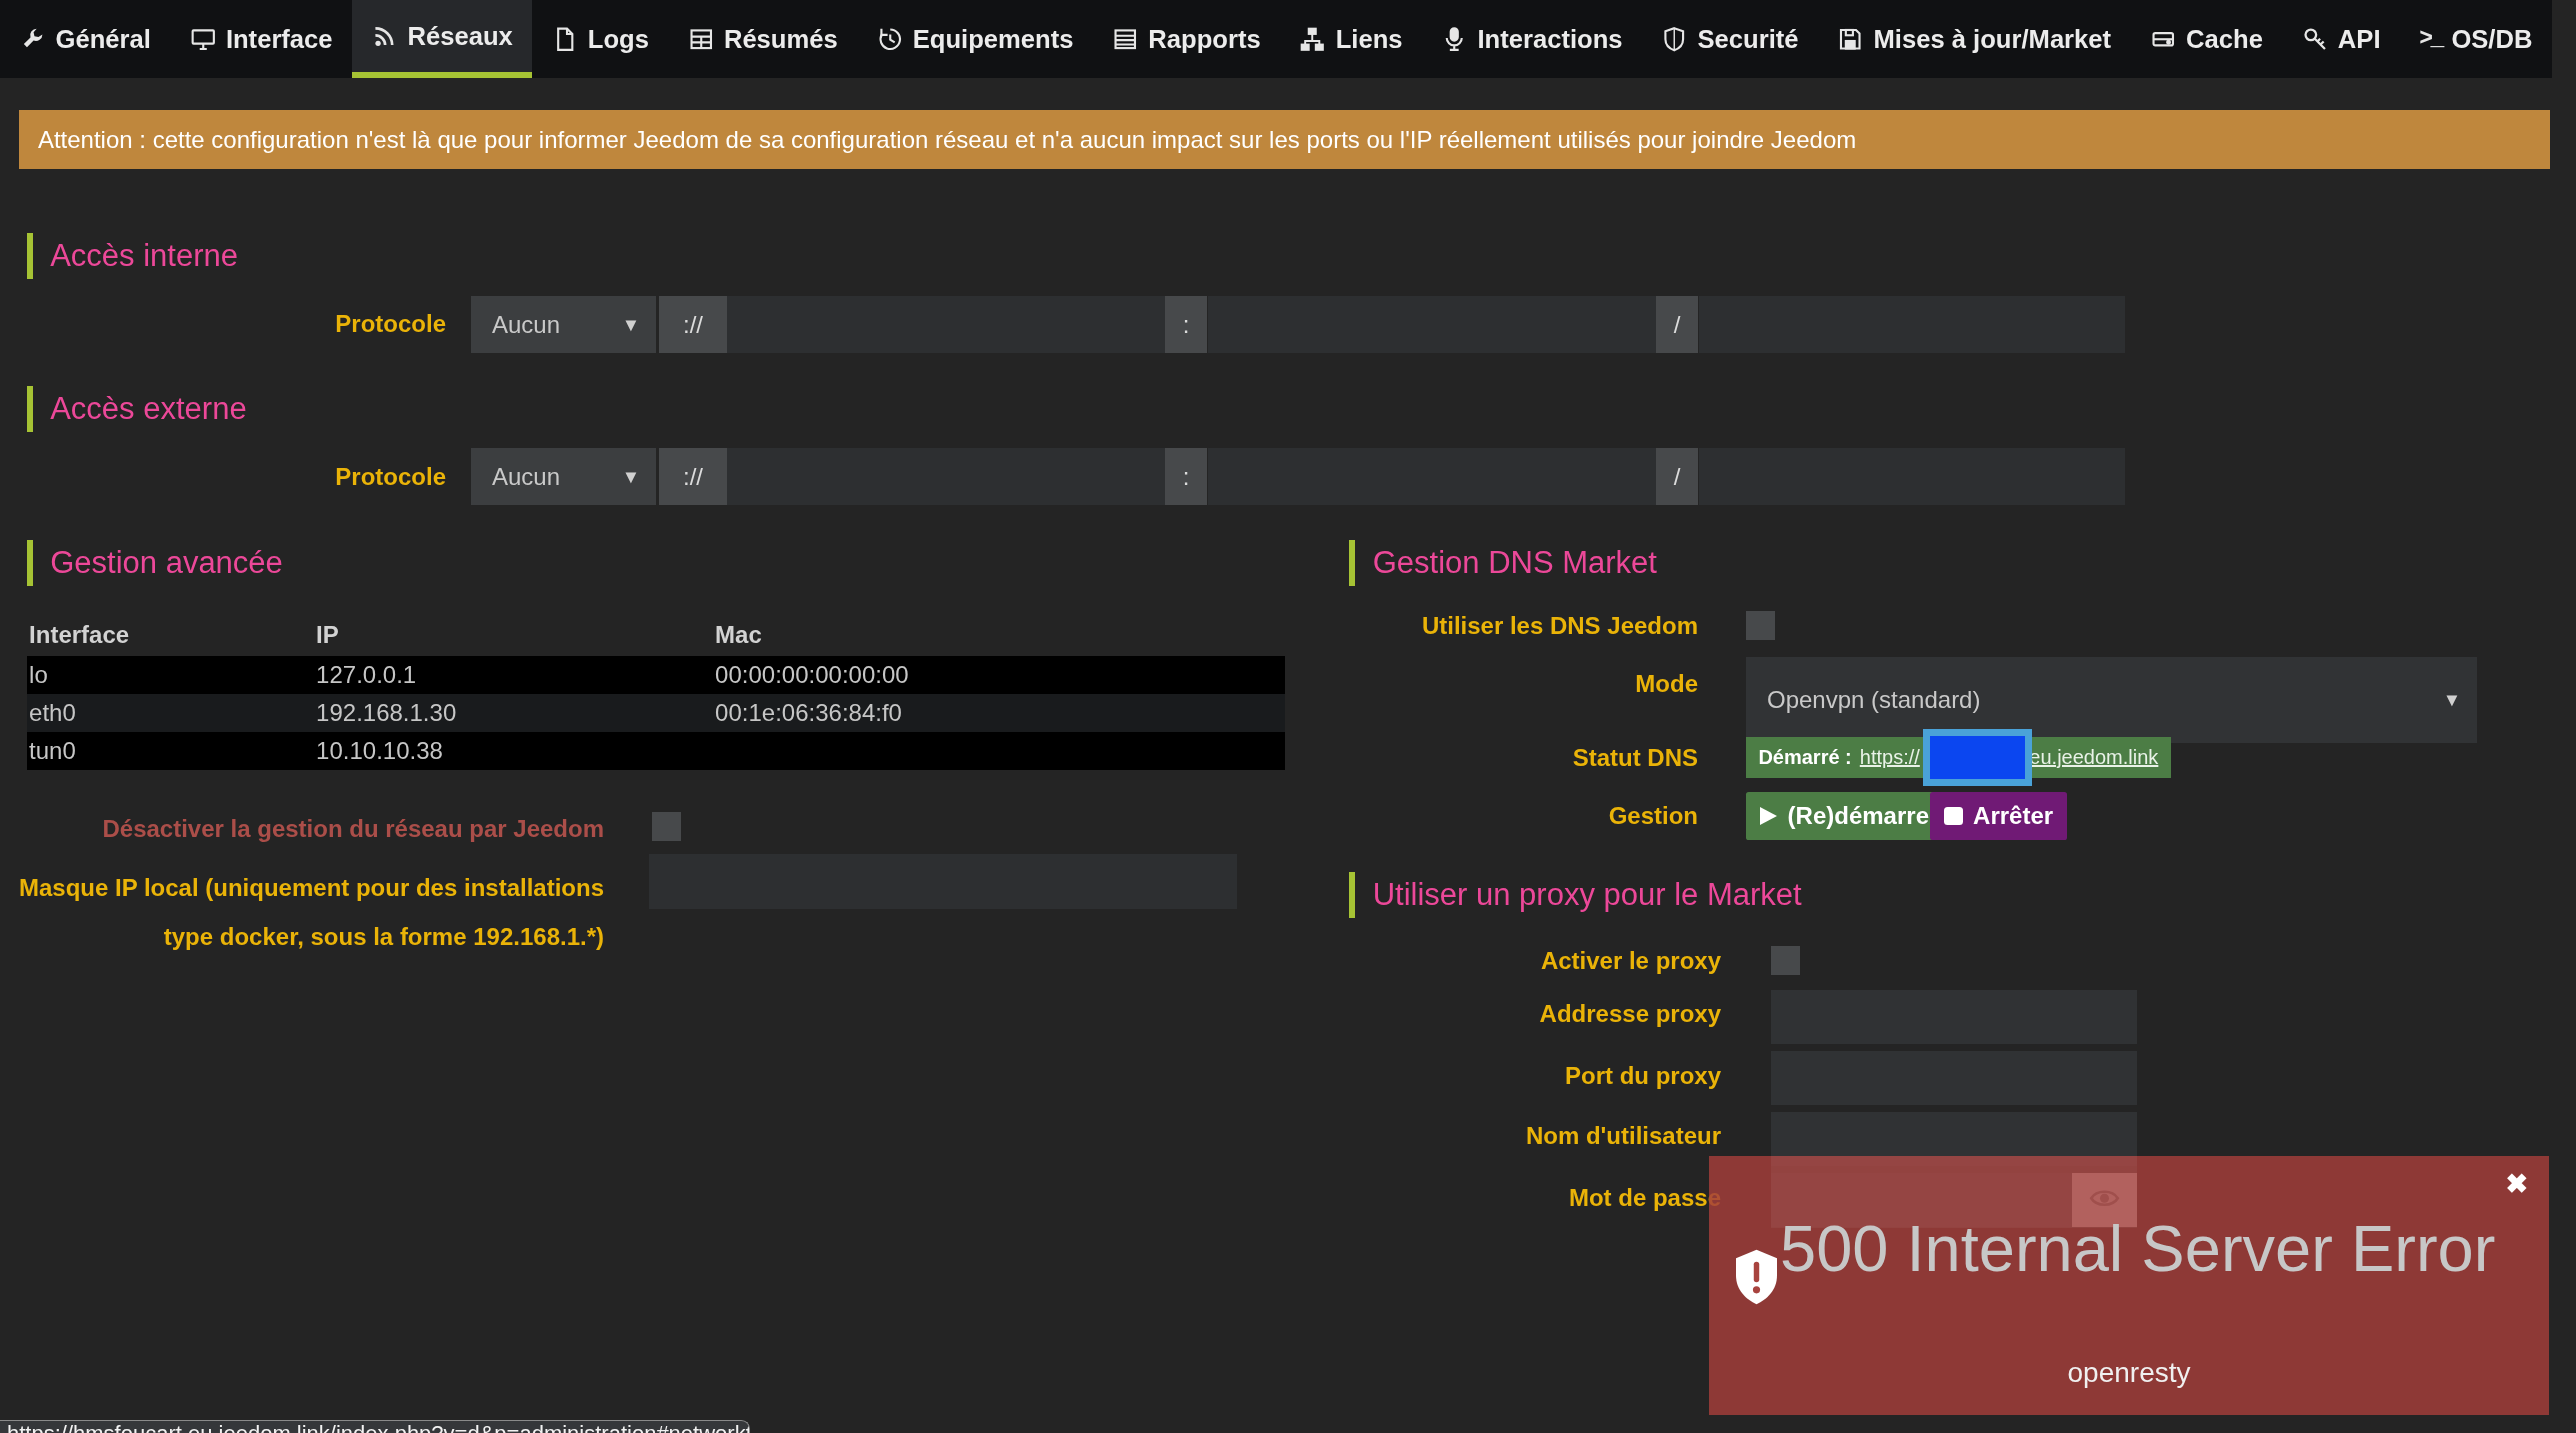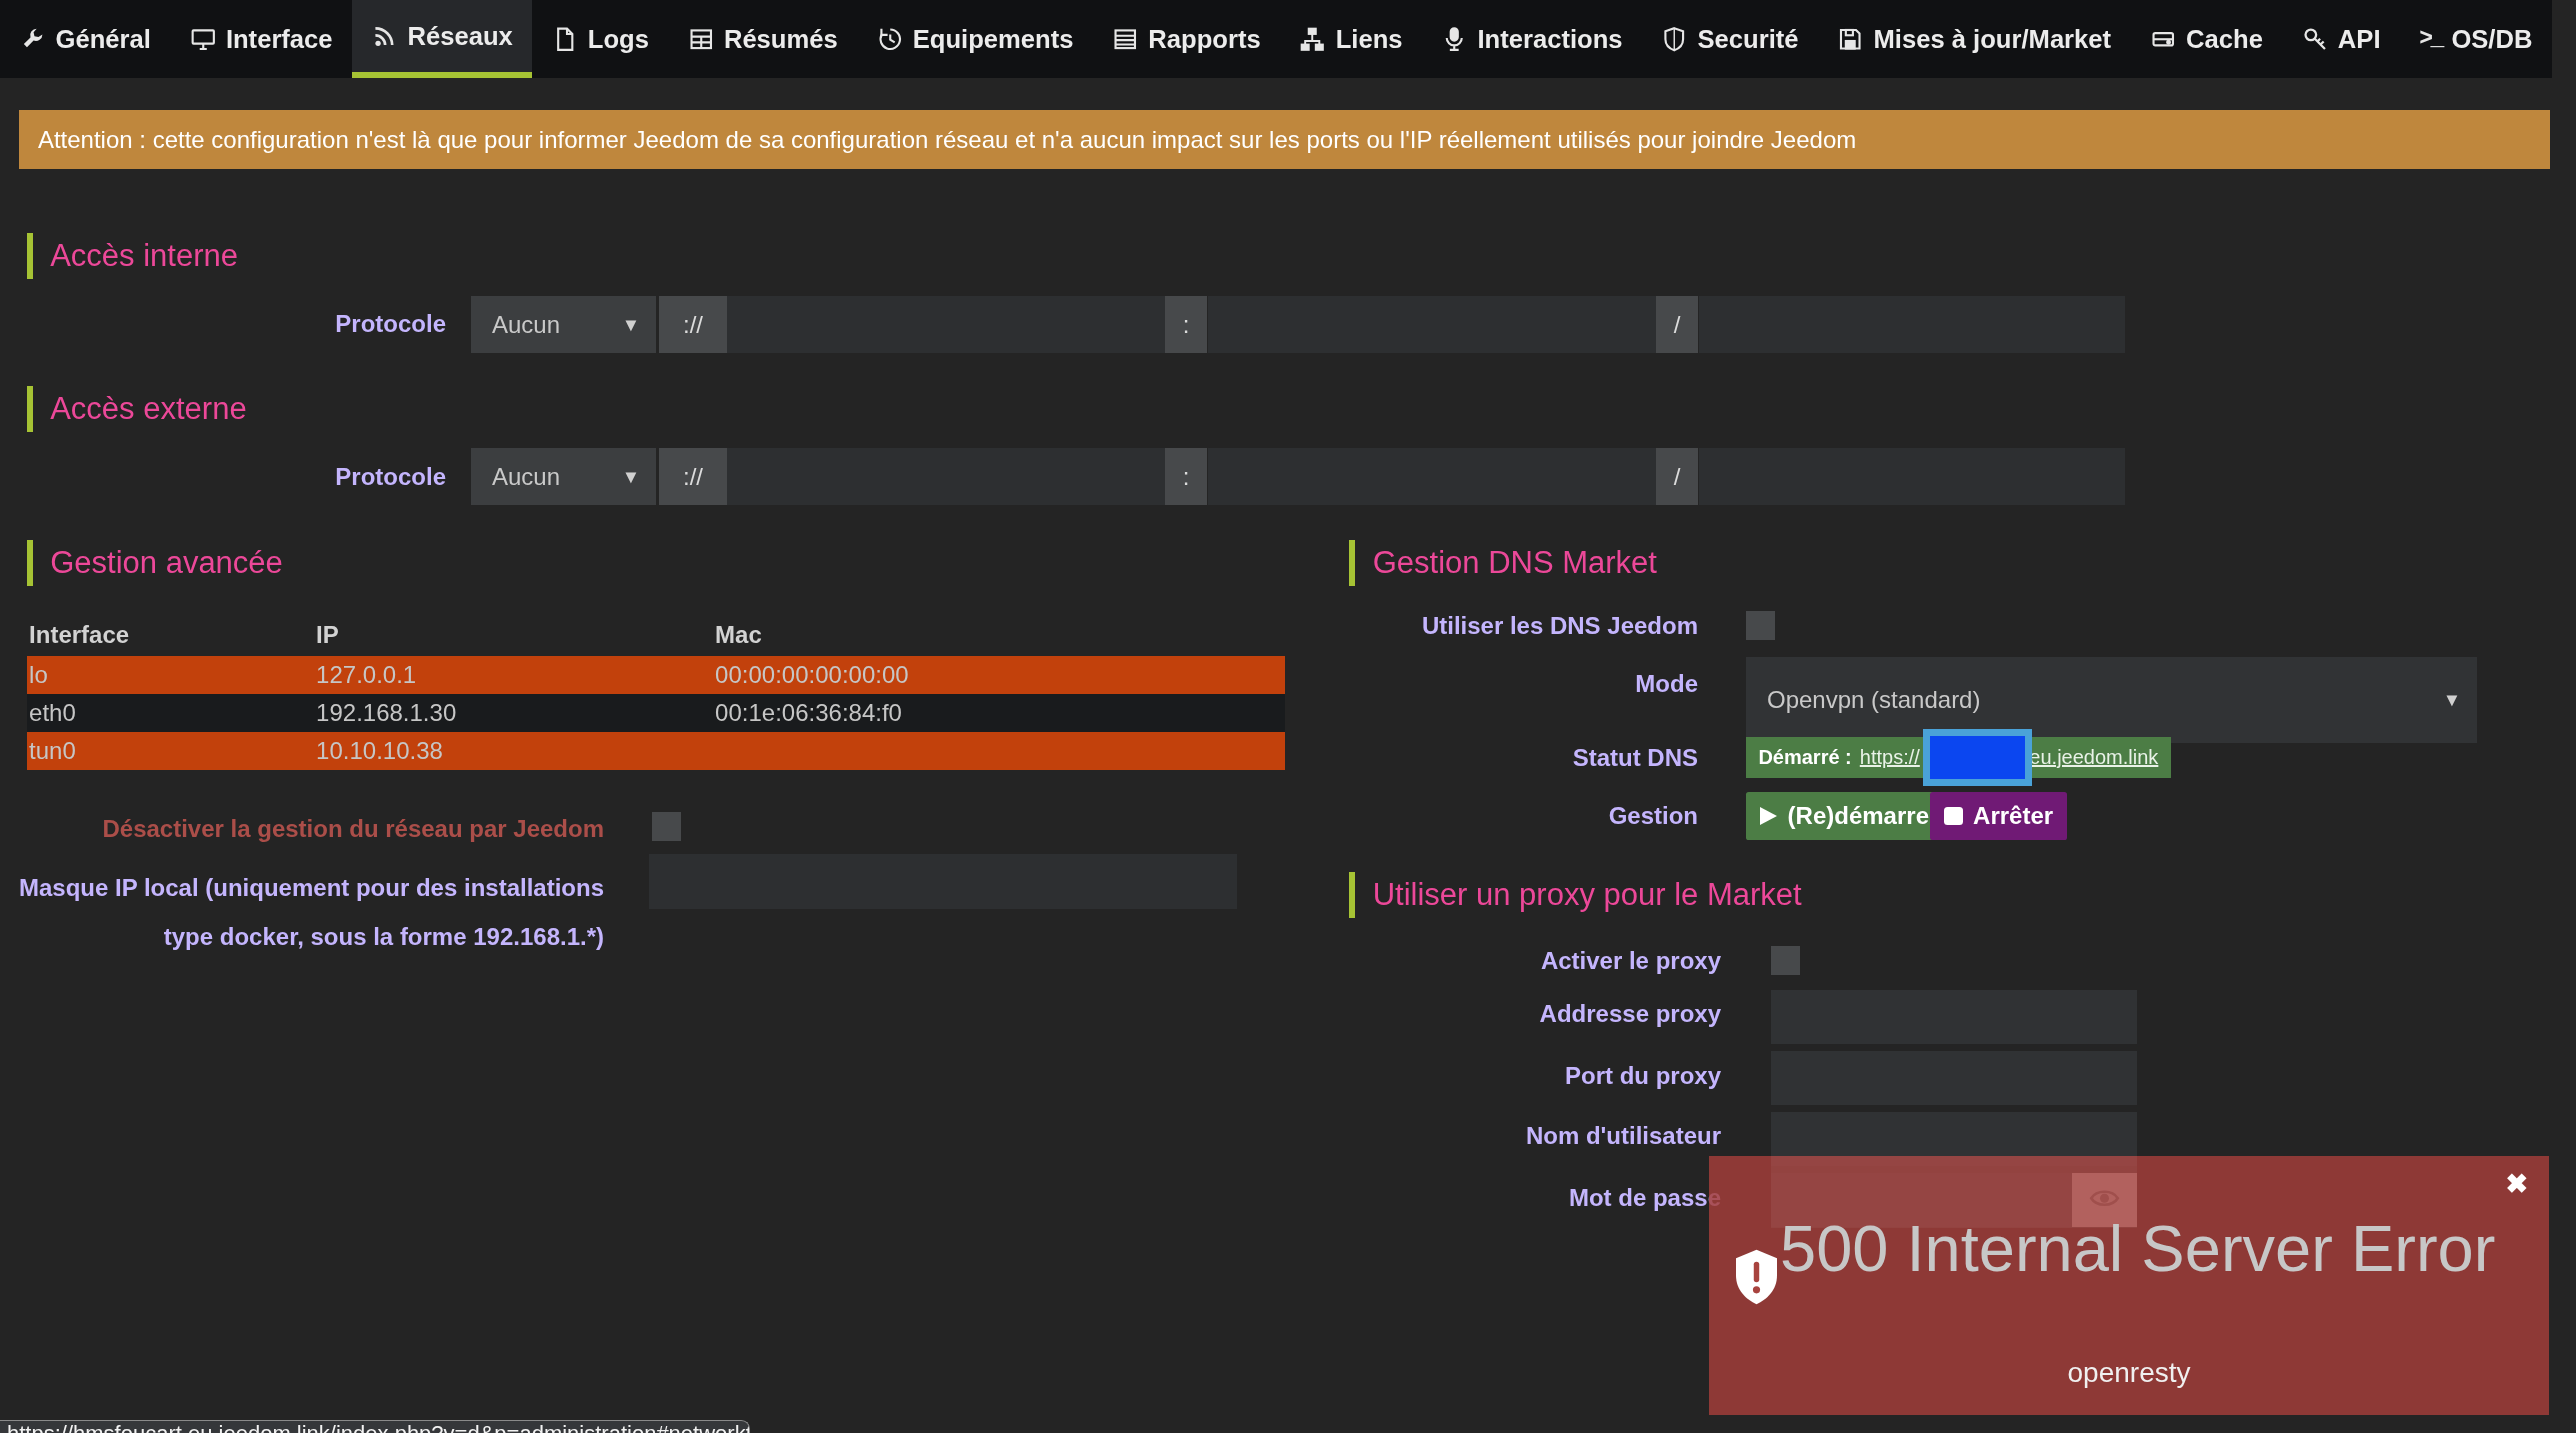--- a/index.html
+++ b/index.html
@@ -18,35 +18,35 @@
 
   
   .banner { position:absolute; left:18.5px; top:110px; width:2531px; height:59px; background:#bf873d;
             color:#ffffff; font-size:24px; display:flex; align-items:center; padding-left:19.4px; }
 
   
   .section-h { position:absolute; border-left:6.2px solid #a6c334; padding-left:17.7px;
                font-size:31px; color:#ec4899; height:46px; line-height:46px; white-space:nowrap; }
 
   
-  .flabel { position:absolute; text-align:right; font-size:24px; font-weight:bold; color:#c4b5fd; line-height:29px; }
+  .flabel { position:absolute; text-align:right; font-size:24px; font-weight:bold; color:#eab308; line-height:29px; }
   .c-select { position:absolute; height:57px; background:#3c3e40; display:flex; align-items:center;
               justify-content:space-between; padding:0 16px 0 21px; font-size:24px; color:#c9c9c9; cursor:pointer; }
   .c-select .caret { font-size:18.5px; color:#d0d0d0; }
   .c-addon { position:absolute; height:57px; background:#47494b; color:#dcdcdc; font-size:24px;
              display:flex; align-items:center; justify-content:center; }
   .c-input { position:absolute; height:57px; background:#2d2f31; border:none; outline:none; color:#cccccc; font-size:24px; padding:0 12.4px; }
   .checkbox { position:absolute; width:29px; height:29px; background:#47494b; cursor:pointer; }
 
   
   .net-table { position:absolute; left:26.5px; top:614px; width:1258px; font-size:24px; }
   .net-row { display:grid; grid-template-columns:287px 399px 1fr; align-items:center; padding-left:2.6px; }
   .net-head { height:42px; font-weight:bold; color:#d2d2d2; }
   .net-data { height:38px; color:#c6c6c6; }
-  .net-data.odd  { background:#c2410c; }
+  .net-data.odd  { background:#000000; }
   .net-data.even { background:#191b1d; }
 
   .red-label { position:absolute; color:#ab4e49; font-weight:bold; font-size:24px; text-align:right; line-height:29px; }
 
   
   .badge { position:absolute; height:41px; background:#4c7d45; display:flex; align-items:center;
            padding:0 12.4px; font-size:20px; color:#ffffff; gap:8px; }
   .badge .b-prefix { font-weight:bold; }
   .badge a { color:#e9f2e7; text-decoration:underline; cursor:pointer; }
   .redact { position:absolute; left:1923px; top:729px; width:109px; height:57px;

